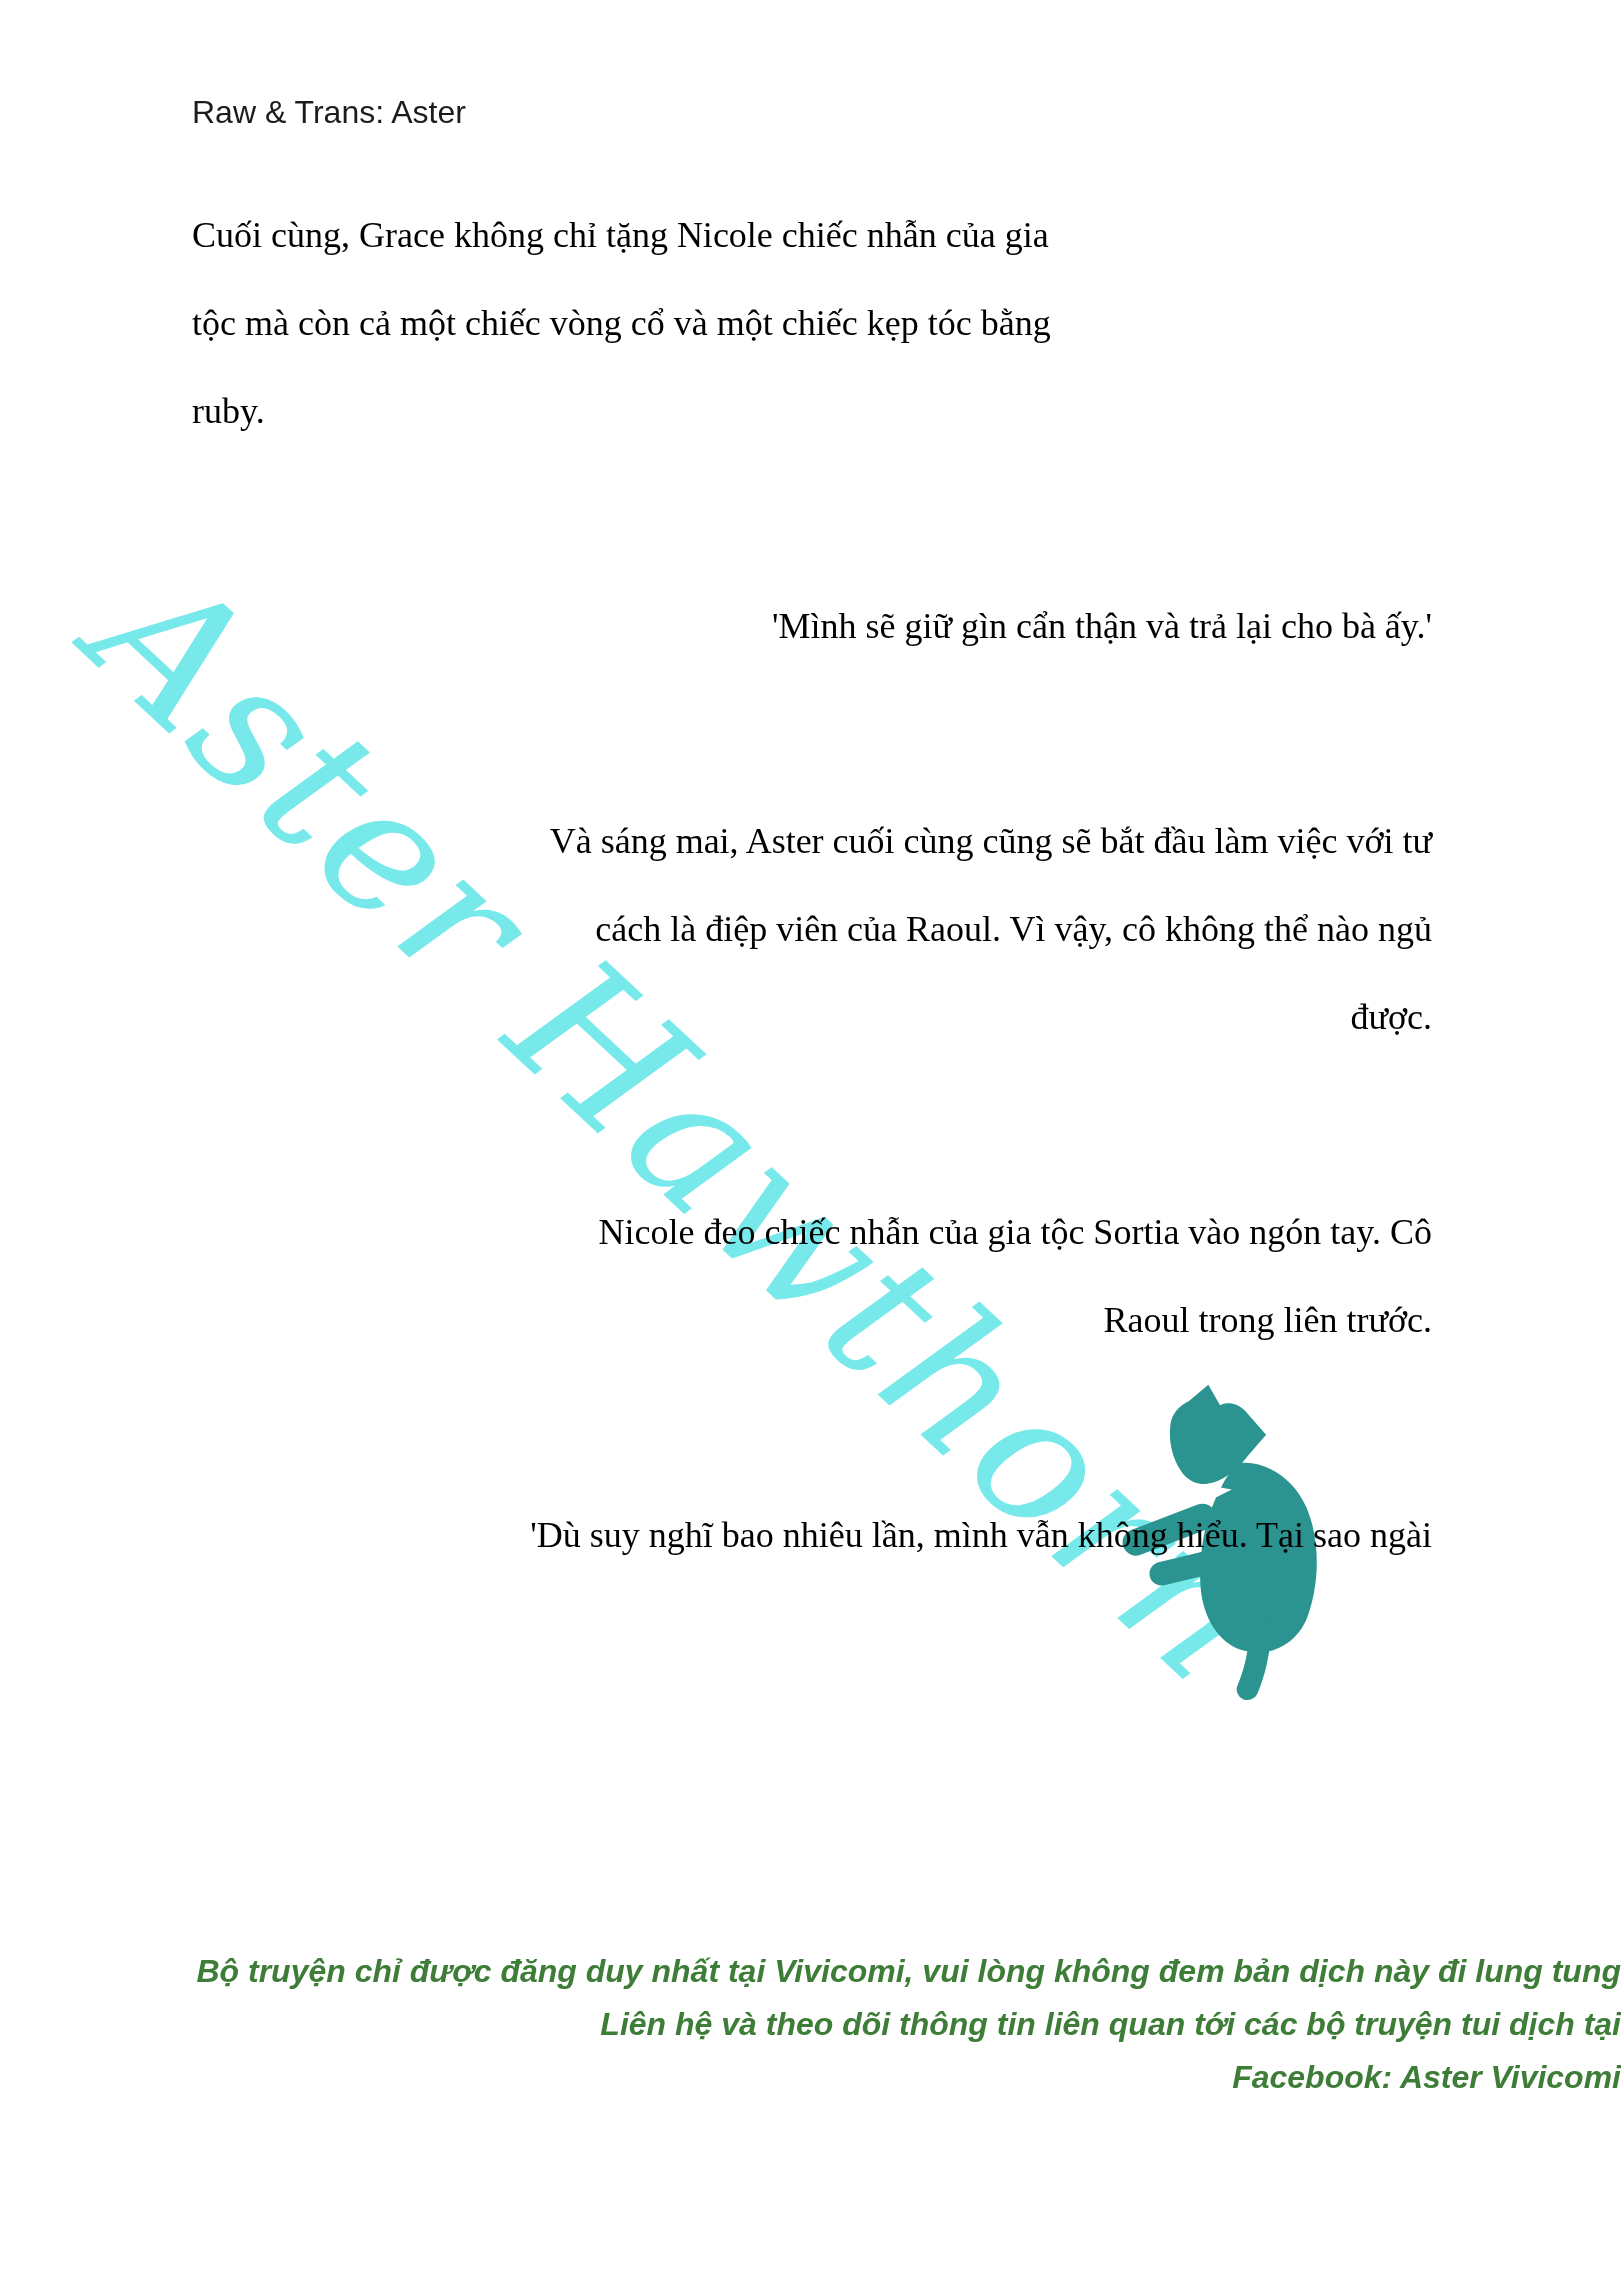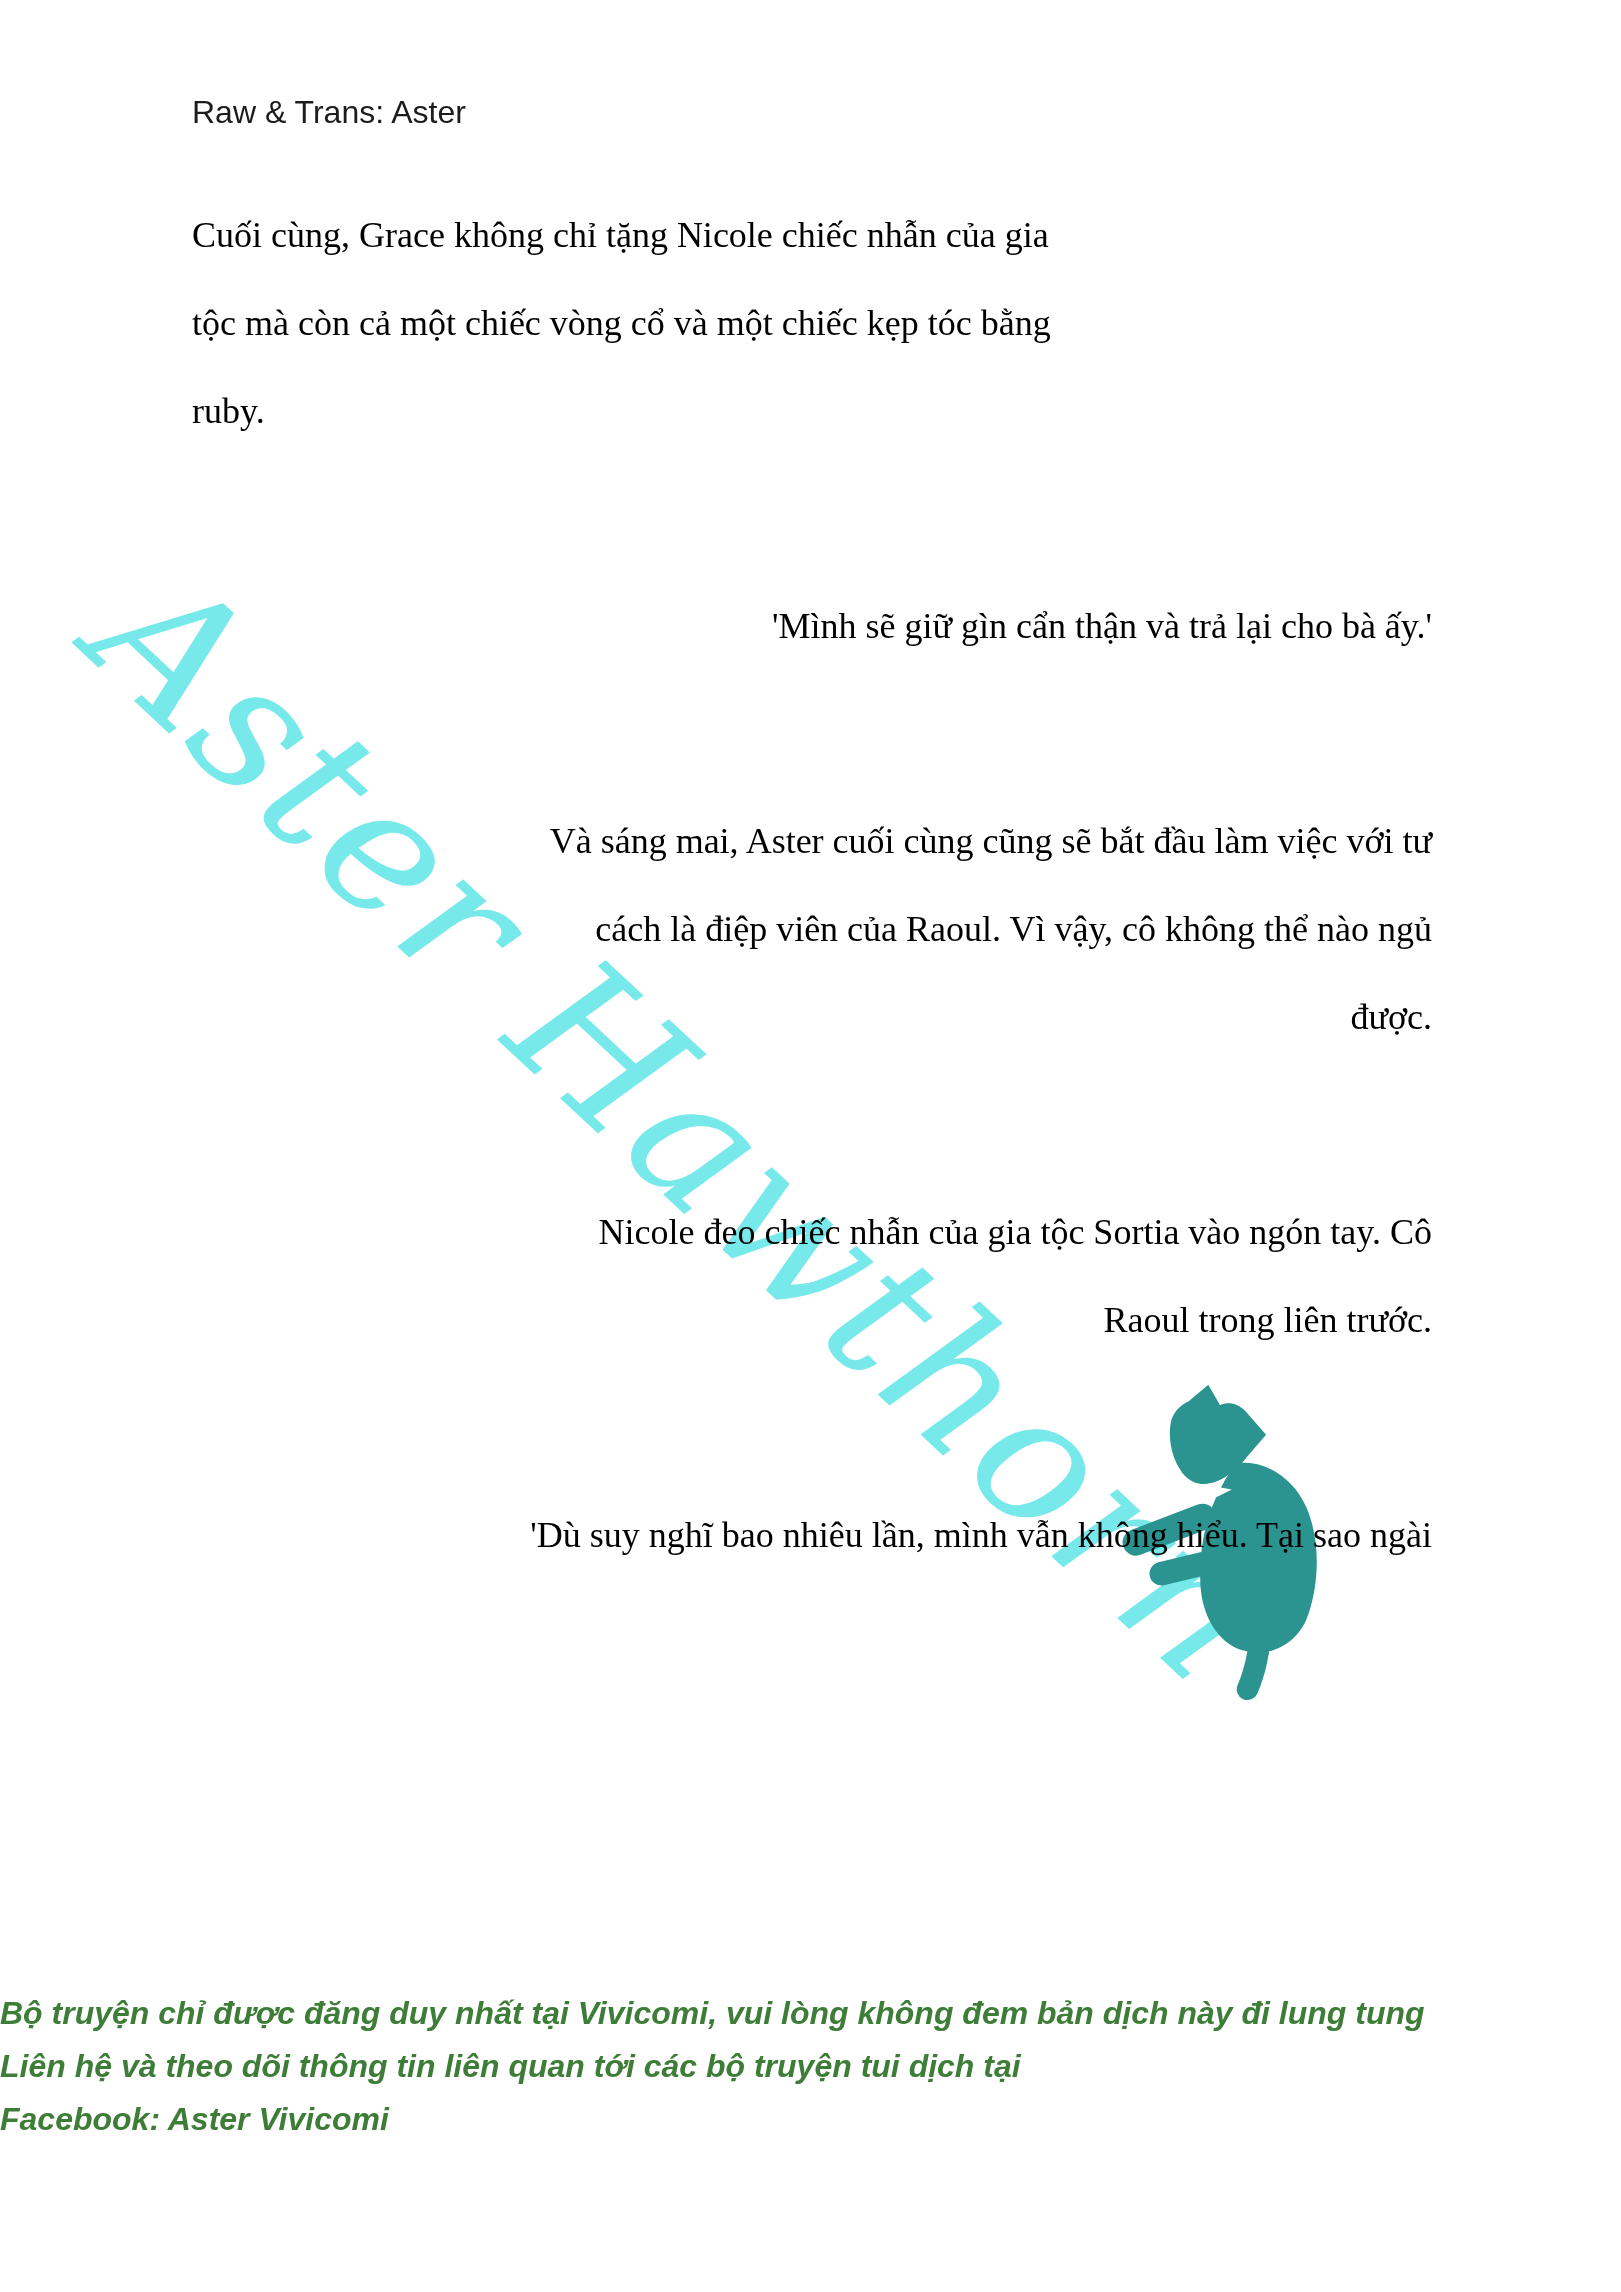--- a/index.html
+++ b/index.html
@@ -54,23 +54,23 @@
   .cat{
     position:absolute;
     left:1112px;
     top:1370px;
     z-index:1;
   }
   
   .footer{
     position:absolute;
     left:0;
-    top:1987px;
+    top:1945px;
     width:1621px;
-    text-align:left;
+    text-align:right;
     font-family:"Liberation Sans","DejaVu Sans",sans-serif;
     font-style:italic;
     font-weight:bold;
     font-size:32px;
     line-height:53px;
     color:#3e7d38;
     z-index:2;
   }
   
   .logo{

